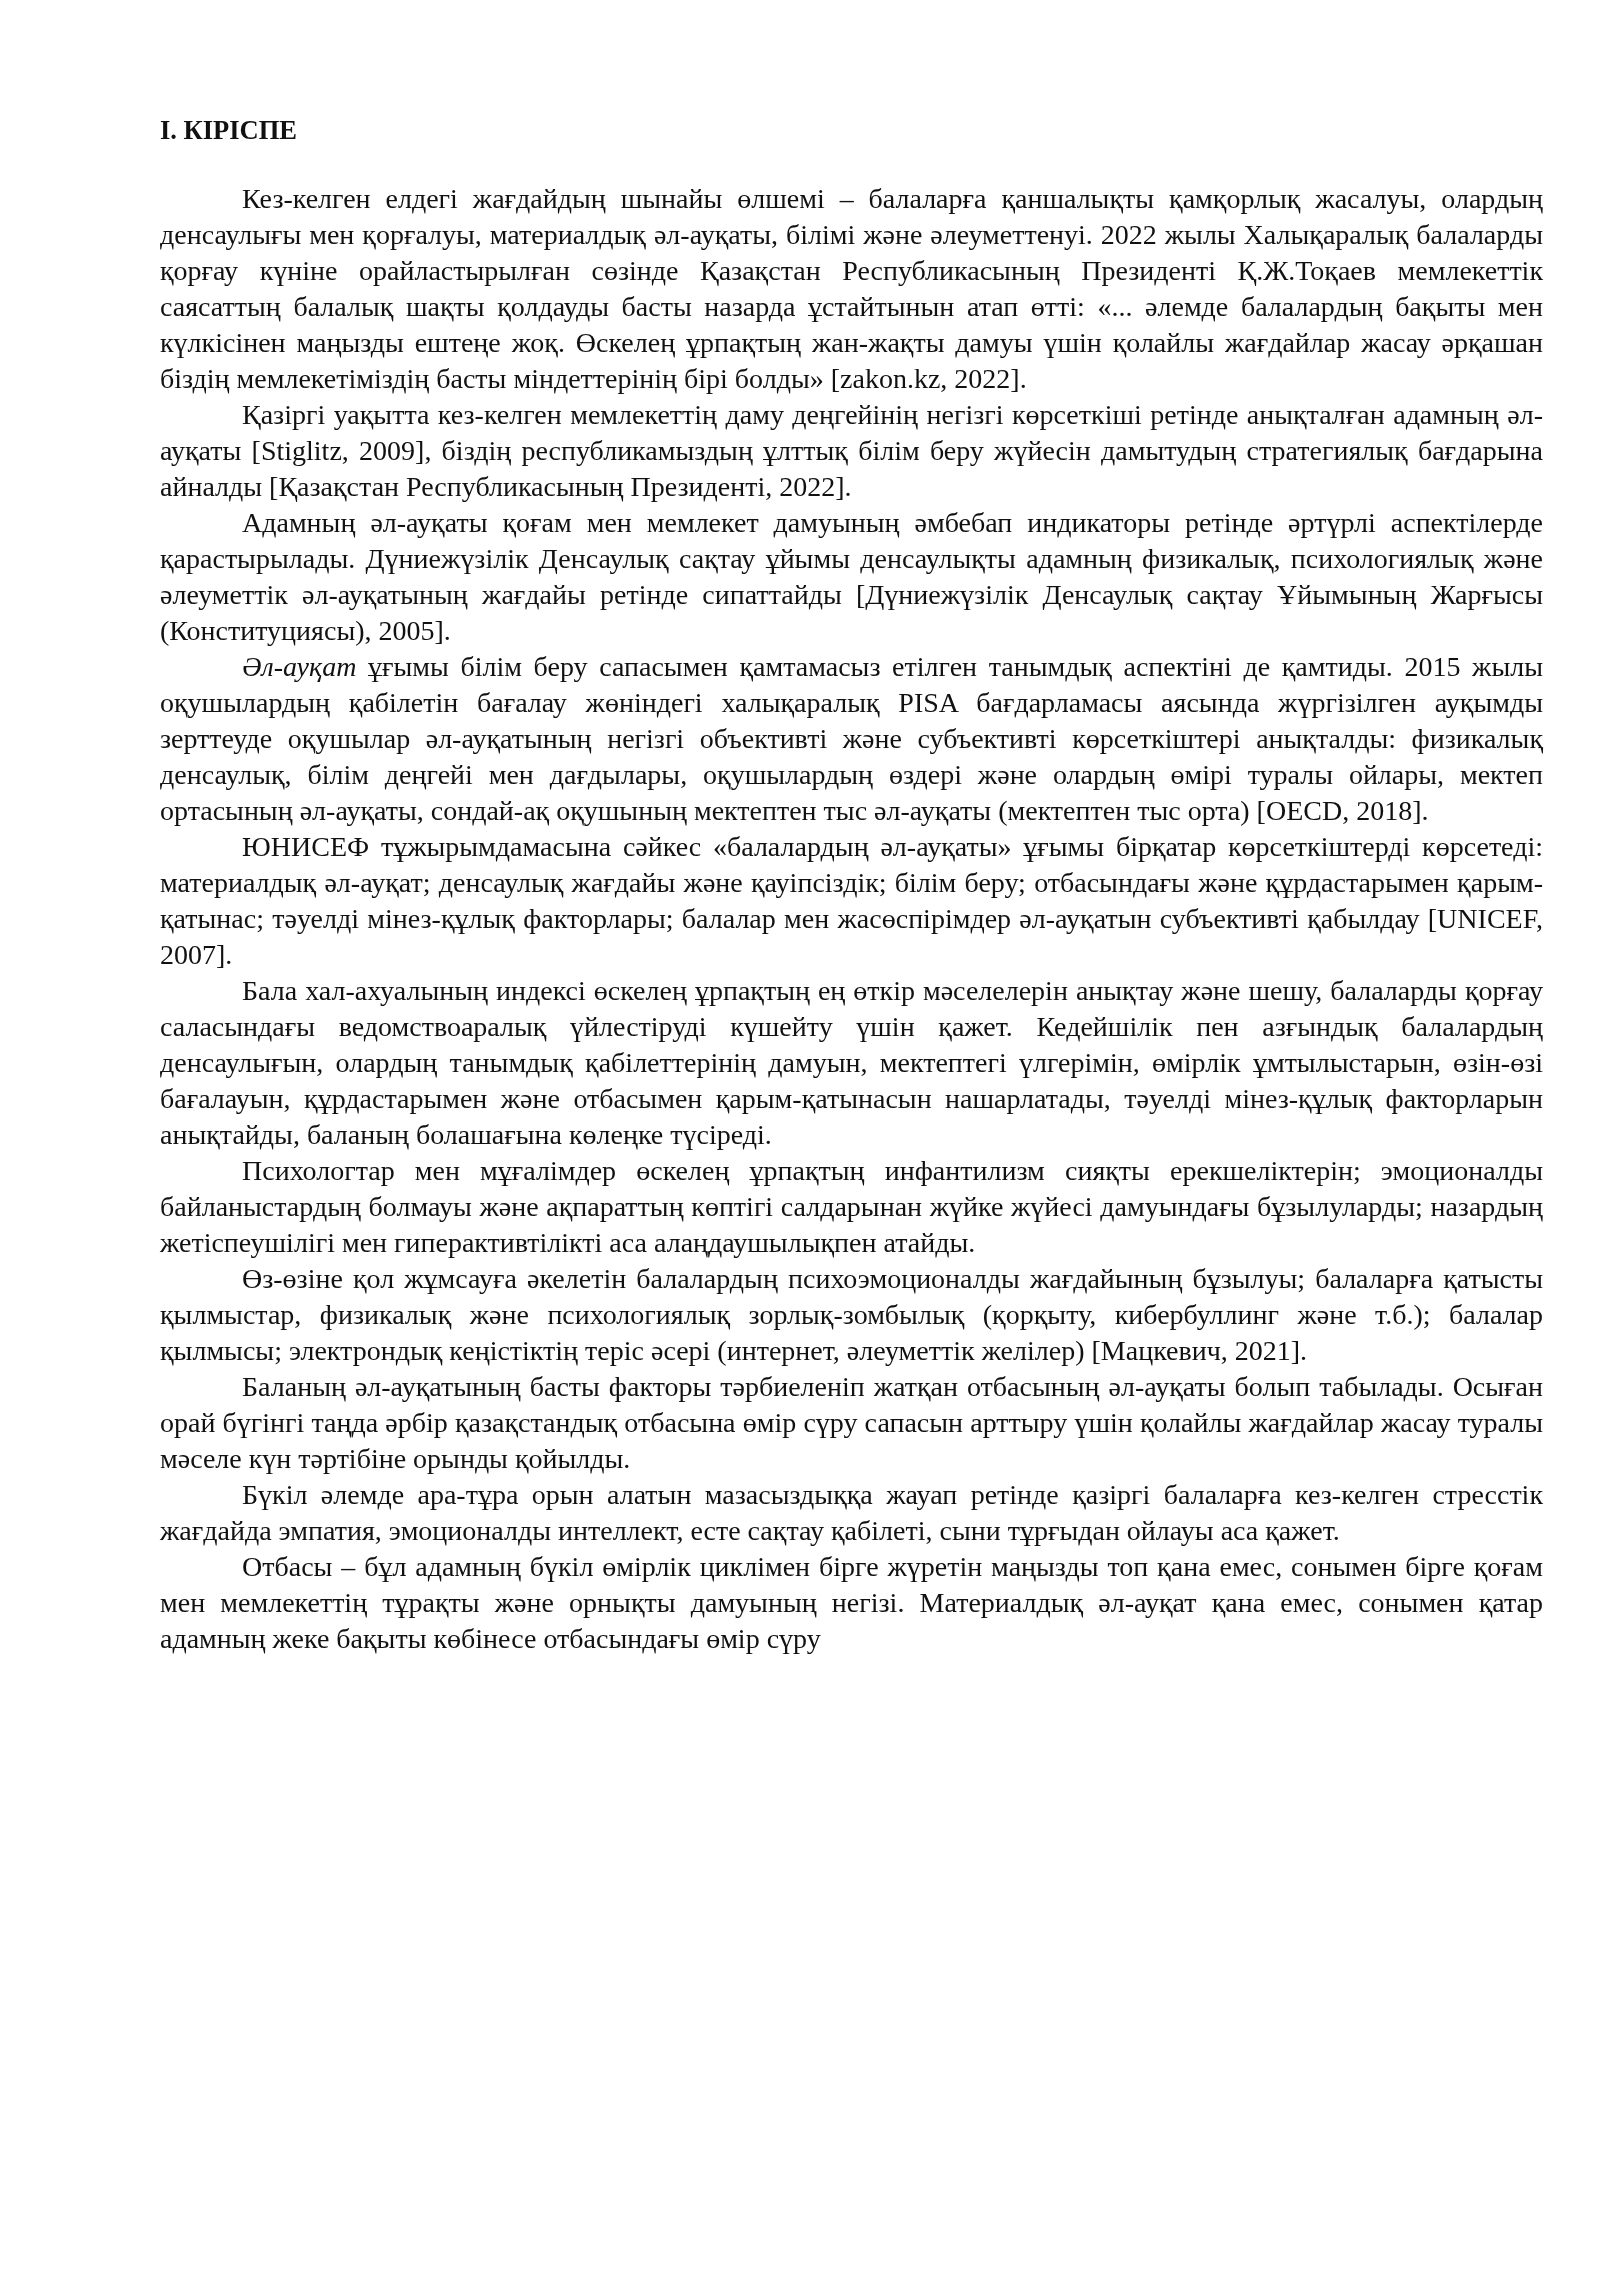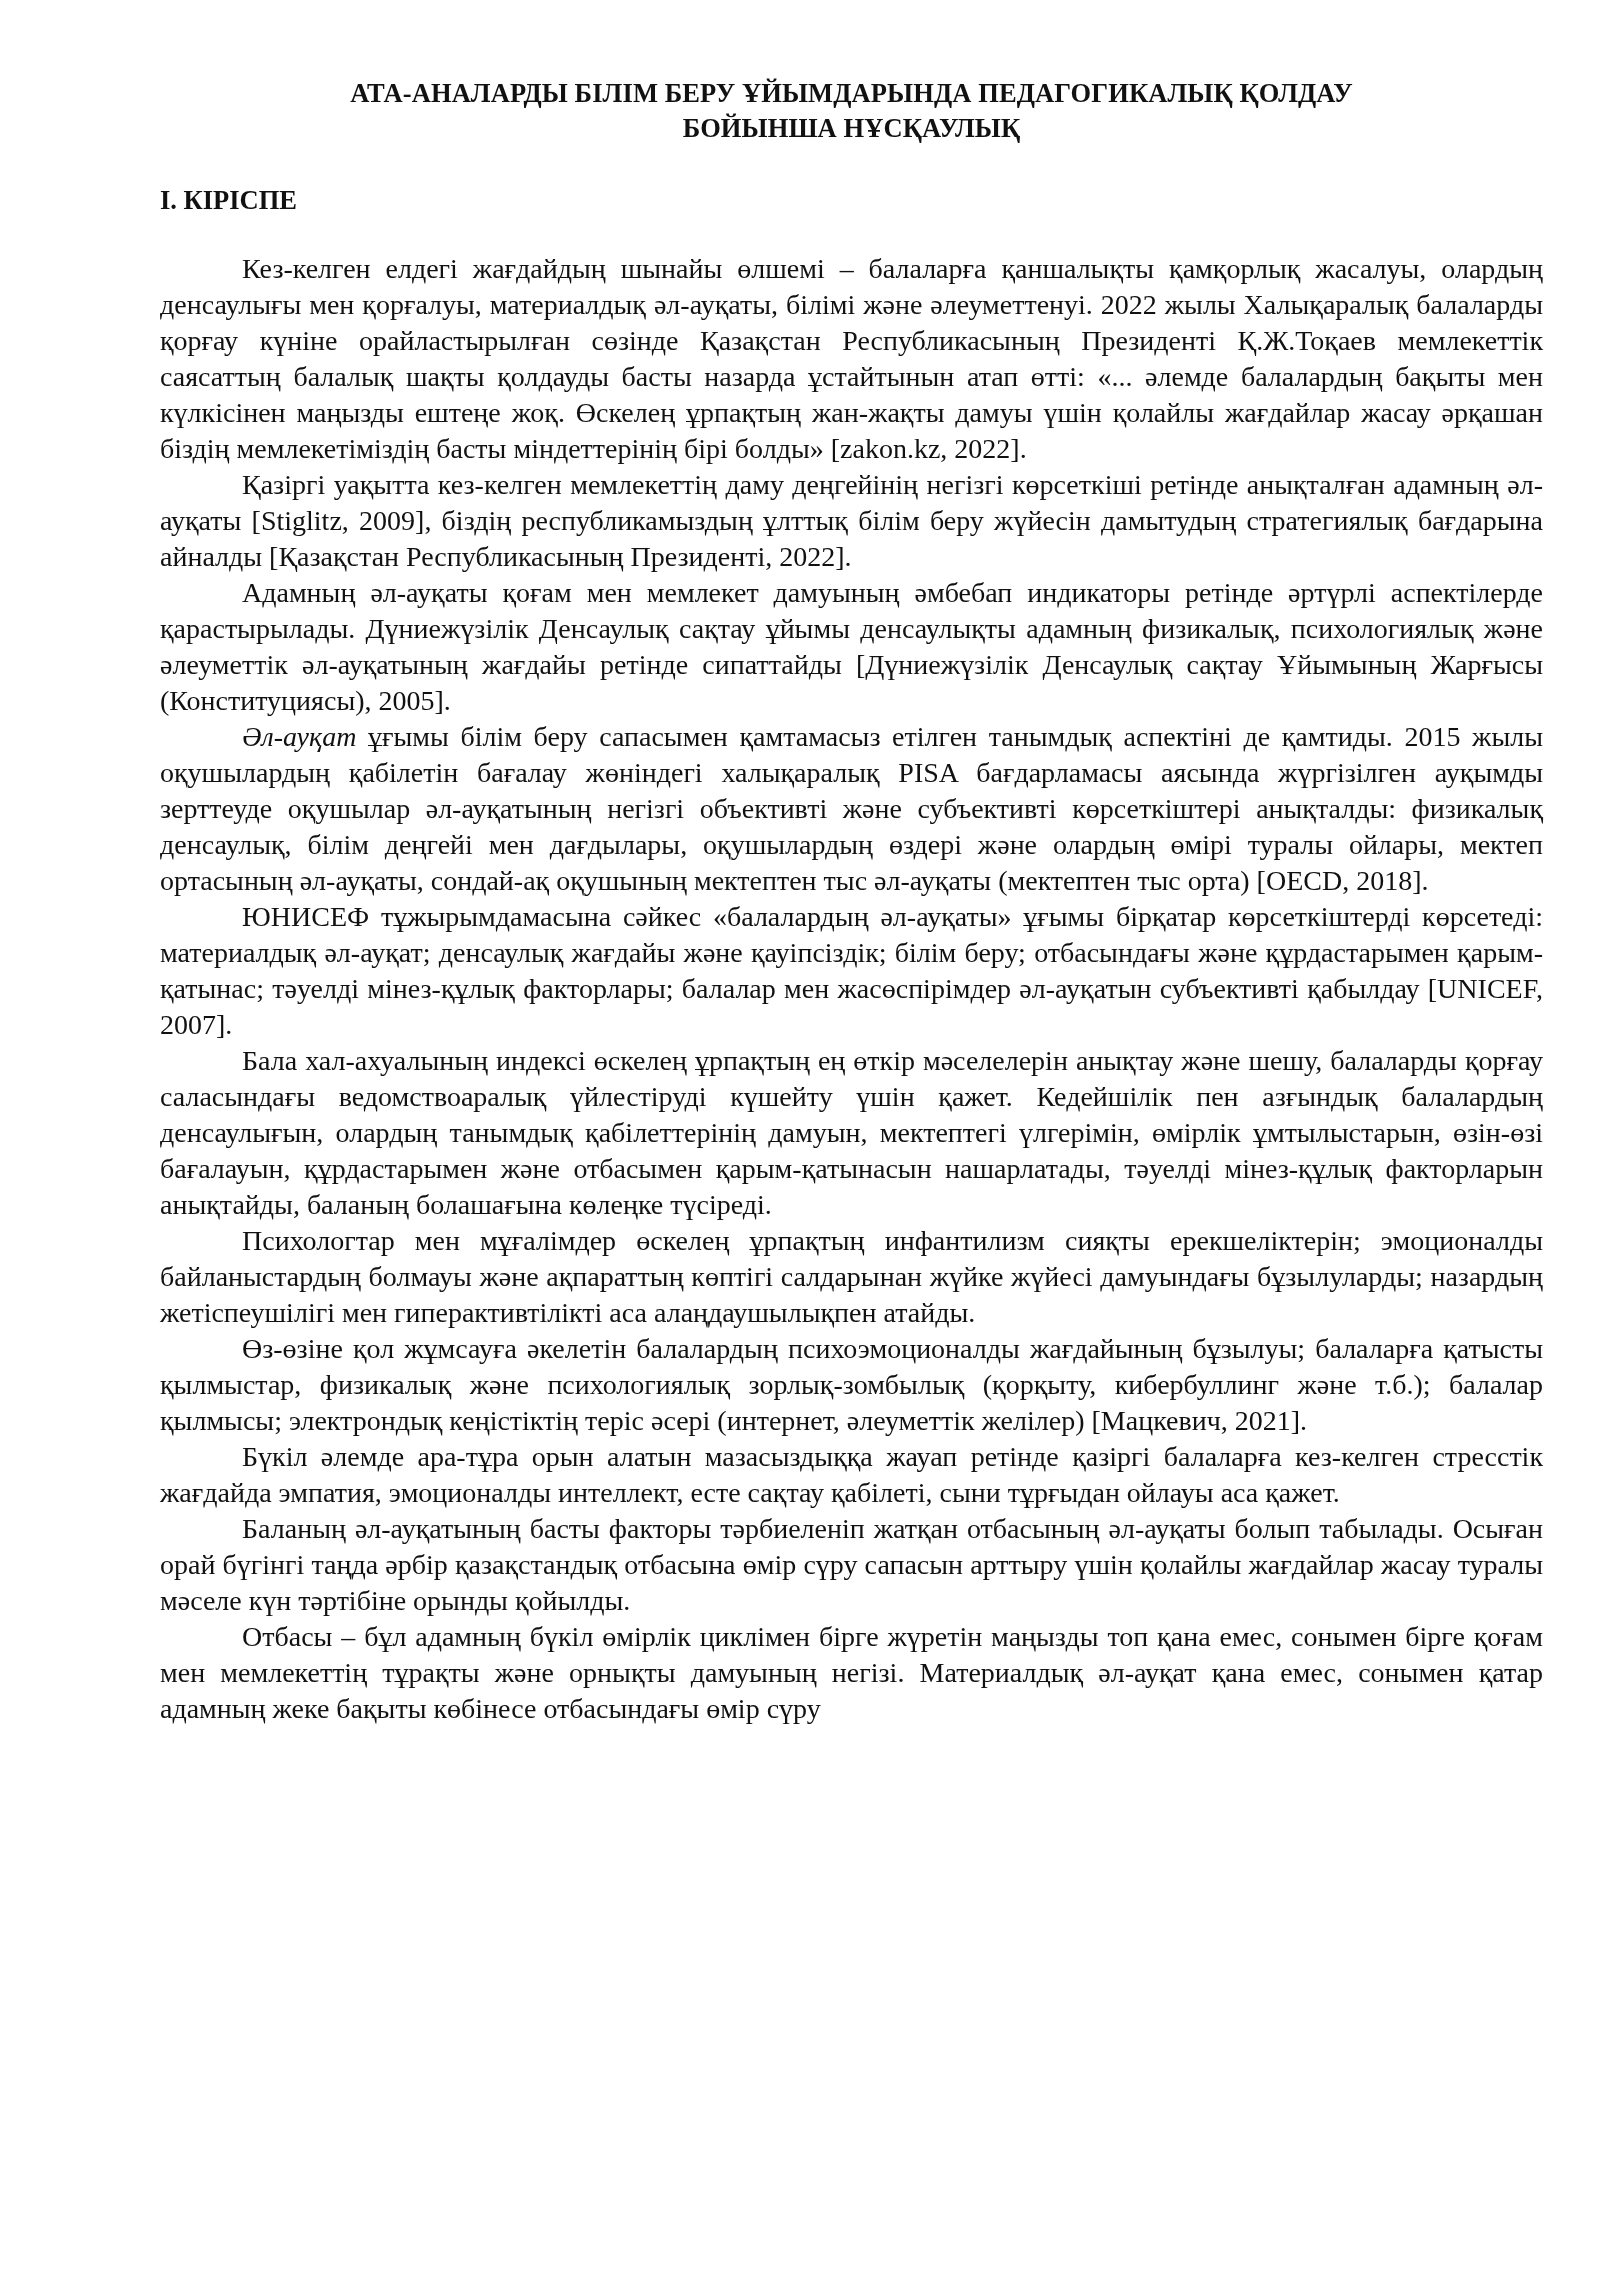--- a/index.html
+++ b/index.html
@@ -20,33 +20,29 @@
   .para {
     font-size: 28px; line-height: 36px; text-align: justify;
     text-indent: 82px; margin: 0;
   }
   .para em { font-style: italic; }
 </style>
 </head>
 <body>
 
 <div class="page">
-  <h1 class="title">
-    <span>АТА-АНАЛАРДЫ БІЛІМ БЕРУ ҰЙЫМДАРЫНДА ПЕДАГОГИКАЛЫҚ ҚОЛДАУ</span><br>
-    <span>БОЙЫНША НҰСҚАУЛЫҚ</span>
-  </h1>
   <h2 class="section-heading">I.  КІРІСПЕ</h2>
 
   <div>
     <p class="para">Кез-келген елдегі жағдайдың шынайы өлшемі – балаларға қаншалықты қамқорлық жасалуы, олардың денсаулығы мен қорғалуы, материалдық әл-ауқаты, білімі және әлеуметтенуі. 2022 жылы Халықаралық балаларды қорғау күніне орайластырылған сөзінде Қазақстан Республикасының Президенті Қ.Ж.Тоқаев мемлекеттік саясаттың балалық шақты қолдауды басты назарда ұстайтынын атап өтті: «... әлемде балалардың бақыты мен күлкісінен маңызды ештеңе жоқ. Өскелең ұрпақтың жан-жақты дамуы үшін қолайлы жағдайлар жасау әрқашан біздің мемлекетіміздің басты міндеттерінің бірі болды» [zakon.kz, 2022].</p>
     <p class="para">Қазіргі уақытта кез-келген мемлекеттің даму деңгейінің негізгі көрсеткіші ретінде анықталған адамның әл-ауқаты [Stiglitz, 2009], біздің республикамыздың ұлттық білім беру жүйесін дамытудың стратегиялық бағдарына айналды [Қазақстан Республикасының Президенті, 2022].</p>
     <p class="para">Адамның әл-ауқаты қоғам мен мемлекет дамуының әмбебап индикаторы ретінде әртүрлі аспектілерде қарастырылады. Дүниежүзілік Денсаулық сақтау ұйымы денсаулықты адамның физикалық, психологиялық және әлеуметтік әл-ауқатының жағдайы ретінде сипаттайды [Дүниежүзілік Денсаулық сақтау Ұйымының Жарғысы (Конституциясы), 2005].</p>
     <p class="para"><em>Әл-ауқат</em><span> ұғымы білім беру сапасымен қамтамасыз етілген танымдық аспектіні де қамтиды. 2015 жылы оқушылардың қабілетін бағалау жөніндегі халықаралық PISA бағдарламасы аясында жүргізілген ауқымды зерттеуде оқушылар әл-ауқатының негізгі объективті және субъективті көрсеткіштері анықталды: физикалық денсаулық, білім деңгейі мен дағдылары, оқушылардың өздері және олардың өмірі туралы ойлары, мектеп ортасының әл-ауқаты, сондай-ақ оқушының мектептен тыс әл-ауқаты (мектептен тыс орта) [OECD, 2018].</span></p>
     <p class="para">ЮНИСЕФ тұжырымдамасына сәйкес «балалардың әл-ауқаты» ұғымы бірқатар көрсеткіштерді көрсетеді: материалдық әл-ауқат; денсаулық жағдайы және қауіпсіздік; білім беру; отбасындағы және құрдастарымен қарым-қатынас; тәуелді мінез-құлық факторлары; балалар мен жасөспірімдер әл-ауқатын субъективті қабылдау [UNICEF, 2007].</p>
     <p class="para">Бала хал-ахуалының индексі өскелең ұрпақтың ең өткір мәселелерін анықтау және шешу, балаларды қорғау саласындағы ведомствоаралық үйлестіруді күшейту үшін қажет. Кедейшілік пен азғындық балалардың денсаулығын, олардың танымдық қабілеттерінің дамуын, мектептегі үлгерімін, өмірлік ұмтылыстарын, өзін-өзі бағалауын, құрдастарымен және отбасымен қарым-қатынасын нашарлатады, тәуелді мінез-құлық факторларын анықтайды, баланың болашағына көлеңке түсіреді.</p>
     <p class="para">Психологтар мен мұғалімдер өскелең ұрпақтың инфантилизм сияқты ерекшеліктерін; эмоционалды байланыстардың болмауы және ақпараттың көптігі салдарынан жүйке жүйесі дамуындағы бұзылуларды; назардың жетіспеушілігі мен гиперактивтілікті аса алаңдаушылықпен атайды.</p>
     <p class="para">Өз-өзіне қол жұмсауға әкелетін балалардың психоэмоционалды жағдайының бұзылуы; балаларға қатысты қылмыстар, физикалық және психологиялық зорлық-зомбылық (қорқыту, кибербуллинг және т.б.); балалар қылмысы; электрондық кеңістіктің теріс әсері (интернет, әлеуметтік желілер) [Мацкевич, 2021].</p>
+    <p class="para">Баланың әл-ауқатының басты факторы тәрбиеленіп жатқан отбасының әл-ауқаты болып табылады. Осыған орай бүгінгі таңда әрбір қазақстандық отбасына өмір сүру сапасын арттыру үшін қолайлы жағдайлар жасау туралы мәселе күн тәртібіне орынды қойылды.</p>
     <p class="para">Бүкіл әлемде ара-тұра орын алатын мазасыздыққа жауап ретінде қазіргі балаларға кез-келген стресстік жағдайда эмпатия, эмоционалды интеллект, есте сақтау қабілеті, сыни тұрғыдан ойлауы аса қажет.</p>
-    <p class="para">Баланың әл-ауқатының басты факторы тәрбиеленіп жатқан отбасының әл-ауқаты болып табылады. Осыған орай бүгінгі таңда әрбір қазақстандық отбасына өмір сүру сапасын арттыру үшін қолайлы жағдайлар жасау туралы мәселе күн тәртібіне орынды қойылды.</p>
     <p class="para">Отбасы – бұл адамның бүкіл өмірлік циклімен бірге жүретін маңызды топ қана емес, сонымен бірге қоғам мен мемлекеттің тұрақты және орнықты дамуының негізі. Материалдық әл-ауқат қана емес, сонымен қатар адамның жеке бақыты көбінесе отбасындағы өмір сүру</p>
   </div>
 </div>
 
 
 </body></html>

